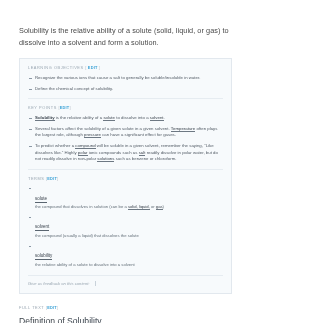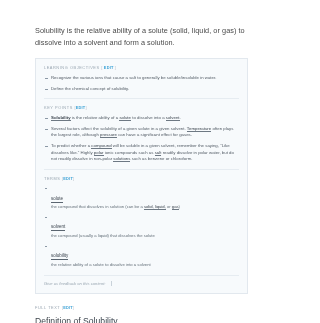--- a/index.html
+++ b/index.html
@@ -13,21 +13,20 @@
     overflow: hidden;
     font-family: "Liberation Sans", sans-serif;
     color: #3d3d3d;
     -webkit-font-smoothing: antialiased;
   }
   .page {
     width: 250px;
     height: 242px;
     position: relative;
     box-sizing: border-box;
-    margin-left: 16px;
   }
 
   
   .lead {
     margin: 0;
     padding: 25px 20px 0 19px;
     font-size: 7.3px;
     line-height: 11.5px;
     color: #4a4a4a;
     letter-spacing: 0.05px;

